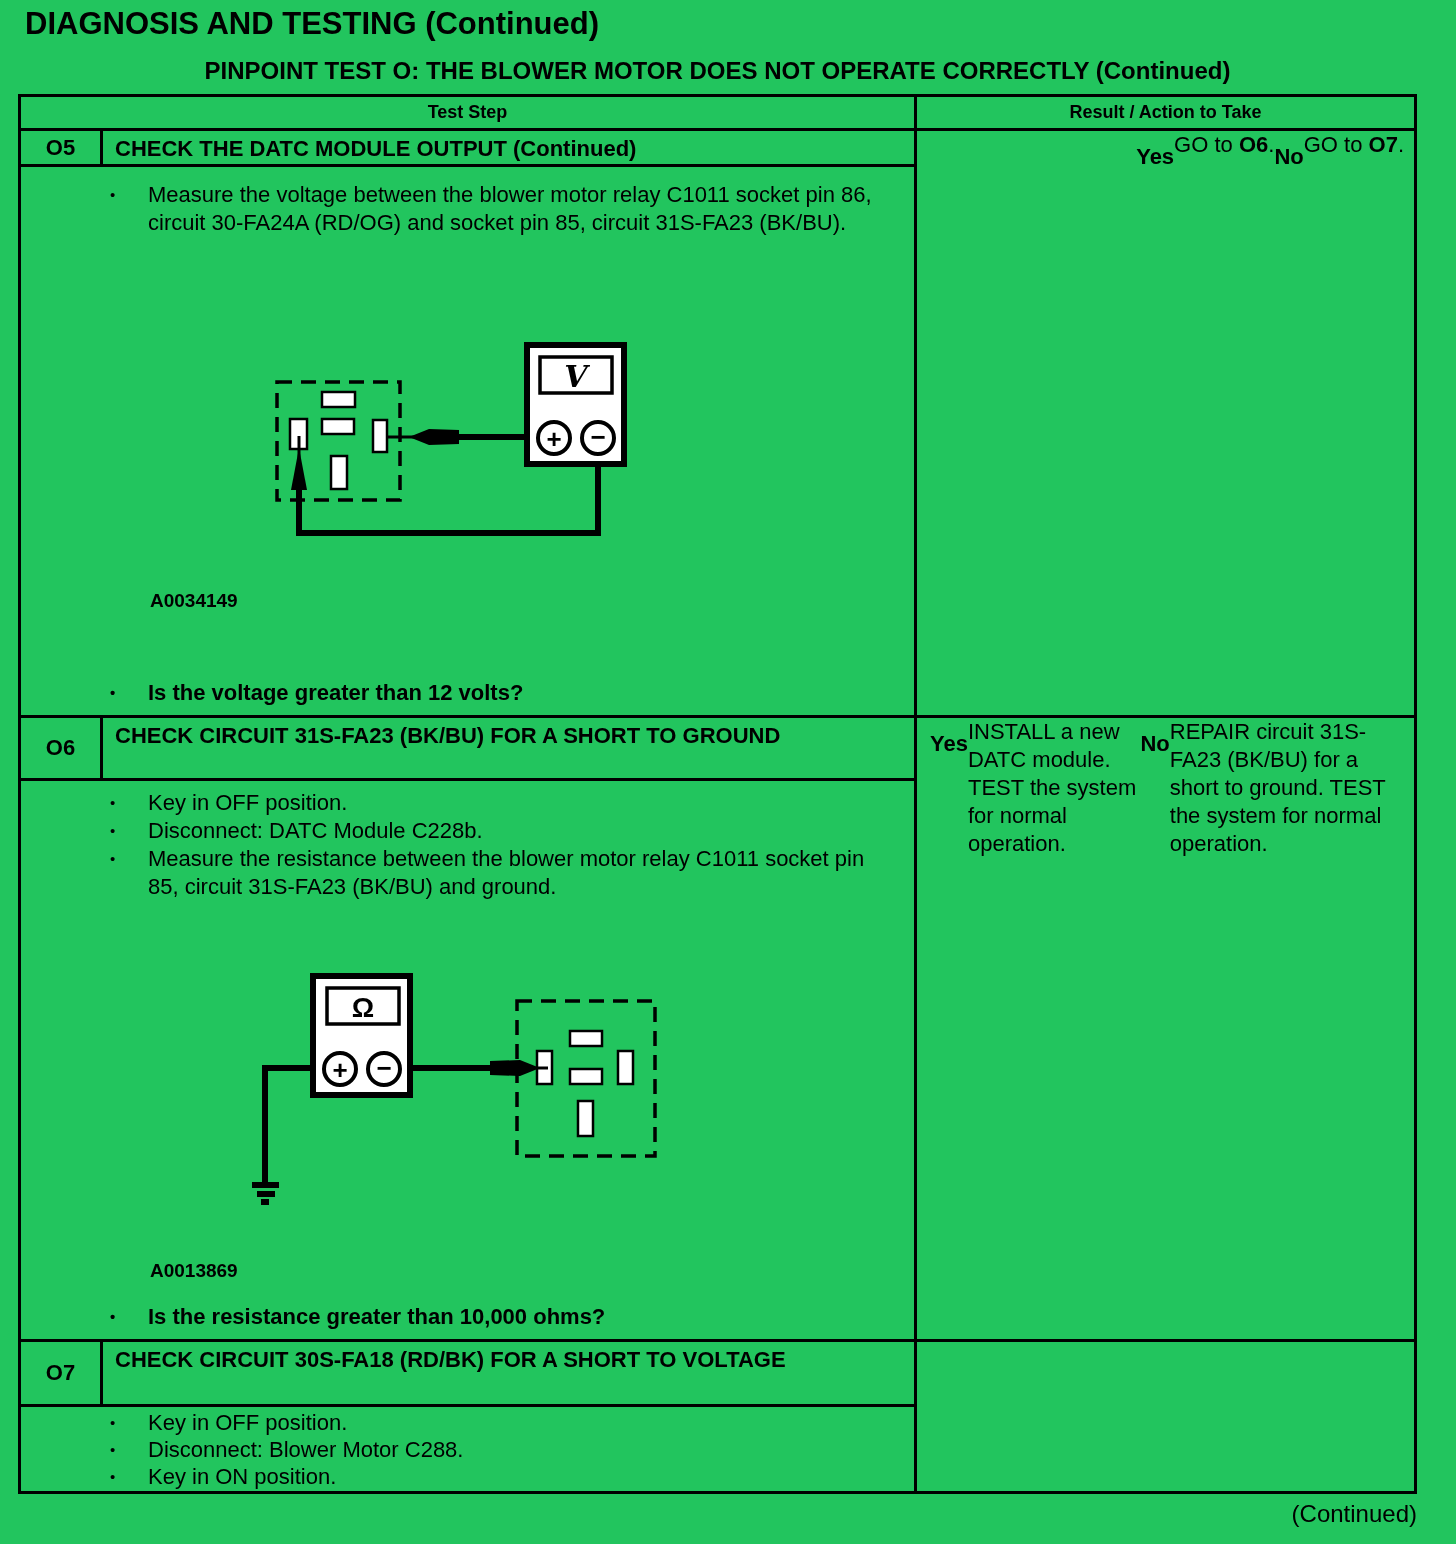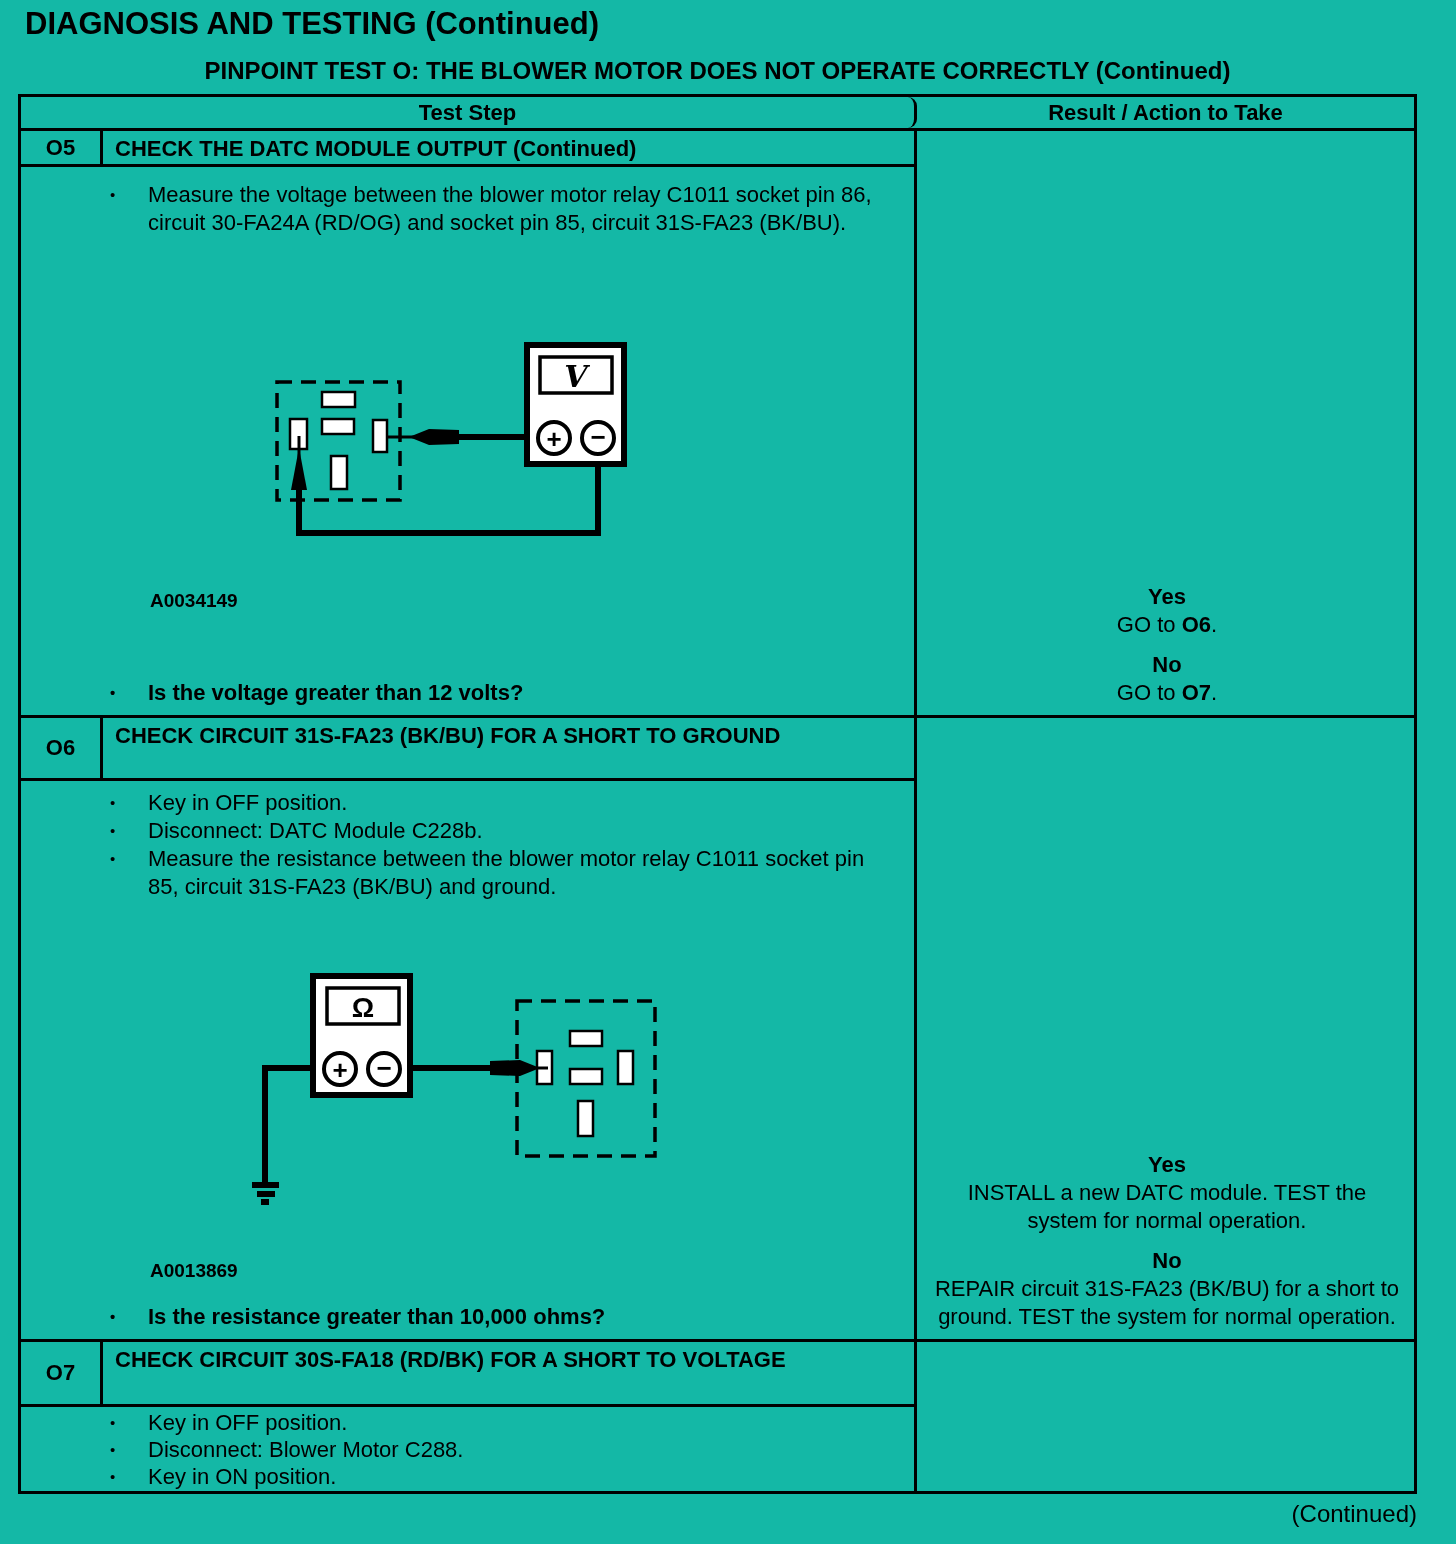--- a/index.html
+++ b/index.html
@@ -1,25 +1,25 @@
 <!DOCTYPE html>
 <html><head>
 <meta charset="utf-8">
 <style>
   html,body{margin:0;padding:0;background:#fff;}
   *{box-sizing:border-box;}
   .page{
-    position:relative;width:1456px;height:1544px;background:#14b8a6;color:#000;
+    position:relative;width:1456px;height:1544px;background:#22c55e;color:#000;
     font-family:"Liberation Sans",sans-serif;overflow:hidden;
   }
   .h1{position:absolute;left:25px;top:6px;font-size:31px;font-weight:bold;letter-spacing:0px;}
   .subtitle{position:absolute;left:18px;top:57px;width:1399px;text-align:center;font-size:24px;font-weight:bold;}
   .tbl{position:absolute;left:18px;top:94px;width:1399px;height:1400px;border:3px solid #000;}
   .thead{display:flex;height:34px;border-bottom:3px solid #000;}
-  .th{display:flex;align-items:center;justify-content:center;font-weight:bold;font-size:22px;border-radius:9px;}
+  .th{display:flex;align-items:center;justify-content:center;font-weight:bold;font-size:18px;}
   .th.left{width:896px;border-right:3px solid #000;}
   .th.right{flex:1;}
   .trow{display:flex;border-bottom:3px solid #000;}
   .trow.o5{height:587px;}
   .trow.o6{height:624px;}
   .trow.o7{height:149px;border-bottom:none;}
   .tleft{width:896px;border-right:3px solid #000;display:flex;flex-direction:column;}
   .titlerow{display:flex;border-bottom:3px solid #000;}
   .o5 .titlerow{height:36px;}
   .o6 .titlerow{height:63px;}
@@ -36,22 +36,22 @@
   .o7 .bullet{line-height:27px;}
   .dot{width:38px;flex-shrink:0;font-size:15px;line-height:inherit;}
   .btext{max-width:730px;}
   .bullet.q{margin-top:auto;margin-bottom:8px;font-weight:bold;}
   .figlabel{margin-left:129px;font-weight:bold;font-size:19px;line-height:22px;}
   .diagram{flex-shrink:0;align-self:flex-start;}
   .d1{margin-left:254px;margin-top:103px;}
   .d2{margin-left:231px;margin-top:70px;}
   .d1 + .figlabel{margin-top:38px;}
   .d2 + .figlabel{margin-top:27px;}
-  .tright{flex:1;display:flex;flex-direction:column;justify-content:flex-end;
-          padding:0 10px 8px 13px;font-size:22px;line-height:28px;text-align:center;}
+  .tright{flex:1;display:flex;flex-direction:row;justify-content:flex-end;
+          padding:0 10px 8px 13px;font-size:22px;line-height:28px;}
   .verdict{font-weight:bold;margin-top:12px;}
   .action b{font-weight:bold;}
   .footer{position:absolute;left:18px;top:1500px;width:1399px;text-align:right;font-size:24px;}
   svg text{font-family:"Liberation Sans",sans-serif;}
   svg .meterV{font-family:"DejaVu Serif",serif;font-style:italic;font-weight:bold;}
 </style>
 </head>
 <body>
 
 <div class="page">

